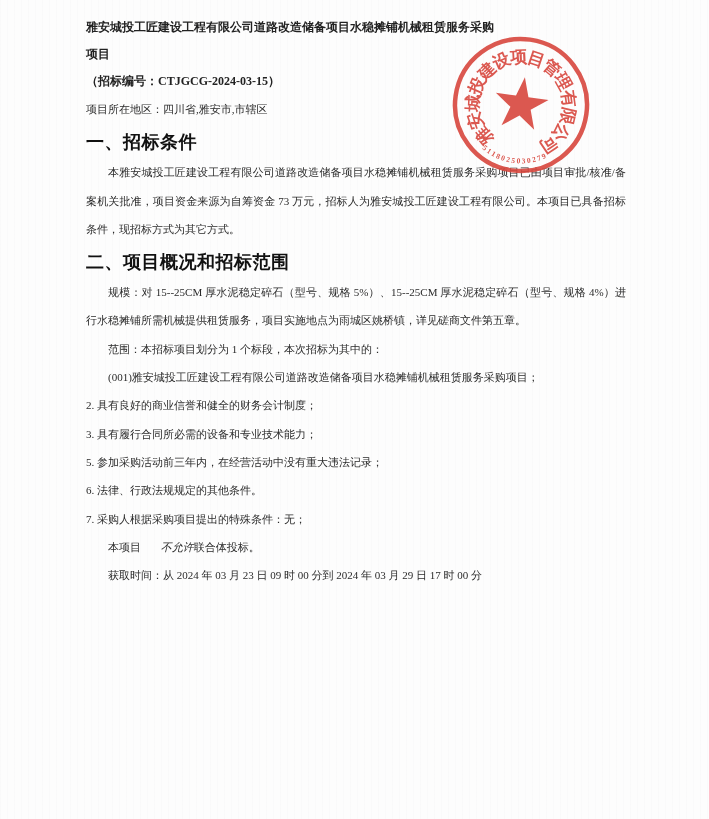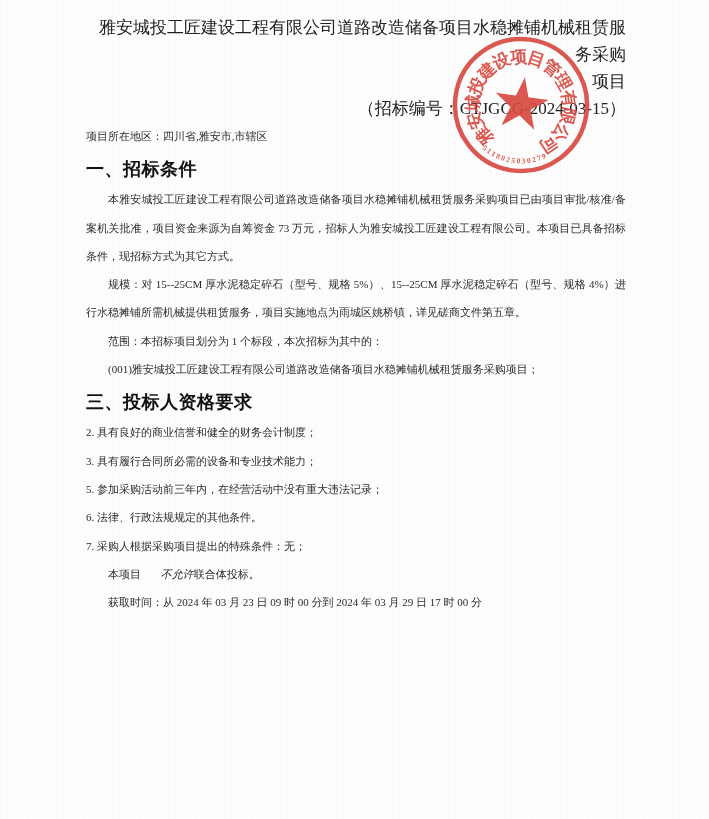--- a/index.html
+++ b/index.html
@@ -9,21 +9,21 @@
     margin:0;
     background-color:#fdfdfd;
     background-image:repeating-linear-gradient(90deg, rgba(120,120,135,0.025) 0 1px, rgba(255,255,255,0) 1px 7px);
     overflow:hidden;
     font-family:"Liberation Serif","DejaVu Serif",serif;
     color:#2b2b2b;
   }
   .content{
     position:absolute;left:86px;top:14px;width:540px;
   }
-  .title-block{text-align:right;font-size:17px;line-height:27px;color:#222;}
+  .title-block{text-align:left;font-size:12px;line-height:27px;color:#222;font-weight:bold;}
   .location{margin-top:23px;font-size:15px;line-height:28px;}
   .heading{
     font-family:"Liberation Sans","DejaVu Sans",sans-serif;
     font-weight:bold;font-size:18px;color:#111;
     line-height:26px;margin:6px 0 3px 0;letter-spacing:0.5px;
   }
   .para{
     font-size:11px;line-height:28.3px;margin:0;
     text-align:justify;text-justify:inter-character;
   }
@@ -46,25 +46,25 @@
       <div>雅安城投工匠建设工程有限公司道路改造储备项目水稳摊铺机械租赁服务采购</div>
       <div>项目</div>
       <div>（招标编号：CTJGCG-2024-03-15）</div>
     </div>
 
     <div class="location para">项目所在地区：四川省,雅安市,市辖区</div>
 
     <div class="heading">一、招标条件</div>
     <p class="para indent">本雅安城投工匠建设工程有限公司道路改造储备项目水稳摊铺机械租赁服务采购项目已由项目审批/核准/备案机关批准，项目资金来源为自筹资金 73 万元，招标人为雅安城投工匠建设工程有限公司。本项目已具备招标条件，现招标方式为其它方式。</p>
 
+    <div class="heading">二、项目概况和招标范围</div>
     <p class="para indent">规模：对 15--25CM 厚水泥稳定碎石（型号、规格 5%）、15--25CM 厚水泥稳定碎石（型号、规格 4%）进行水稳摊铺所需机械提供租赁服务，项目实施地点为雨城区姚桥镇，详见磋商文件第五章。</p>
     <p class="para indent">范围：本招标项目划分为 1 个标段，本次招标为其中的：</p>
     <p class="para indent">(001)雅安城投工匠建设工程有限公司道路改造储备项目水稳摊铺机械租赁服务采购项目；</p>
 
-    <div class="heading">三、投标人资格要求</div>
     <p class="para">2. 具有良好的商业信誉和健全的财务会计制度；</p>
     <p class="para">3. 具有履行合同所必需的设备和专业技术能力；</p>
     <p class="para">5. 参加采购活动前三年内，在经营活动中没有重大违法记录；</p>
     <p class="para">6. 法律、行政法规规定的其他条件。</p>
     <p class="para">7. 采购人根据采购项目提出的特殊条件：无；</p>
     <p class="para indent"><span>本项目 </span><span class="em-italic">不允许</span><span>联合体投标。</span></p>
 
     <p class="para indent">获取时间：从 2024 年 03 月 23 日 09 时 00 分到 2024 年 03 月 29 日 17 时 00 分</p>
 
   </div>

